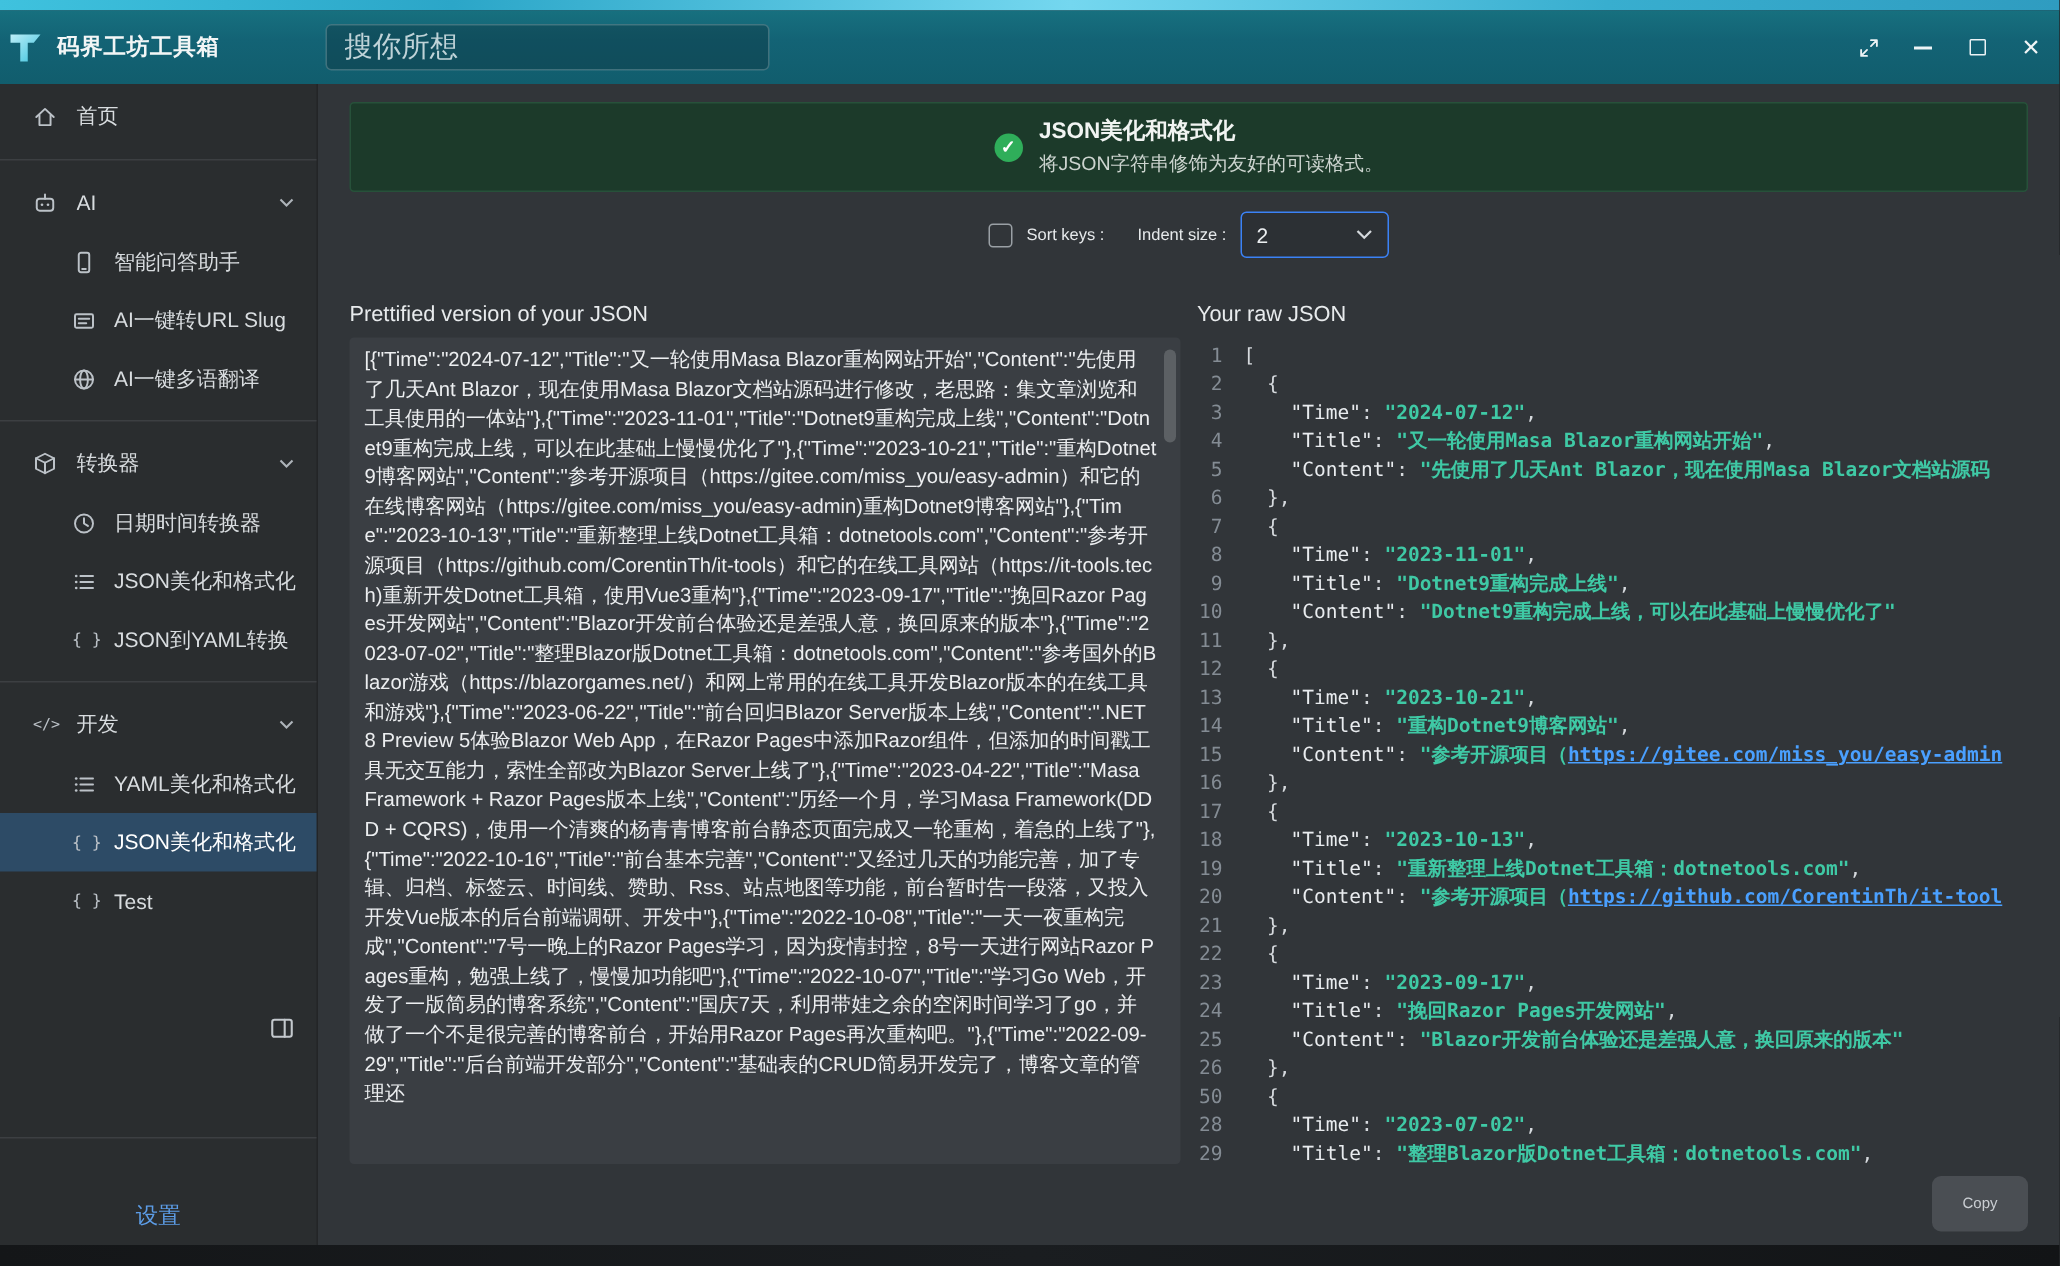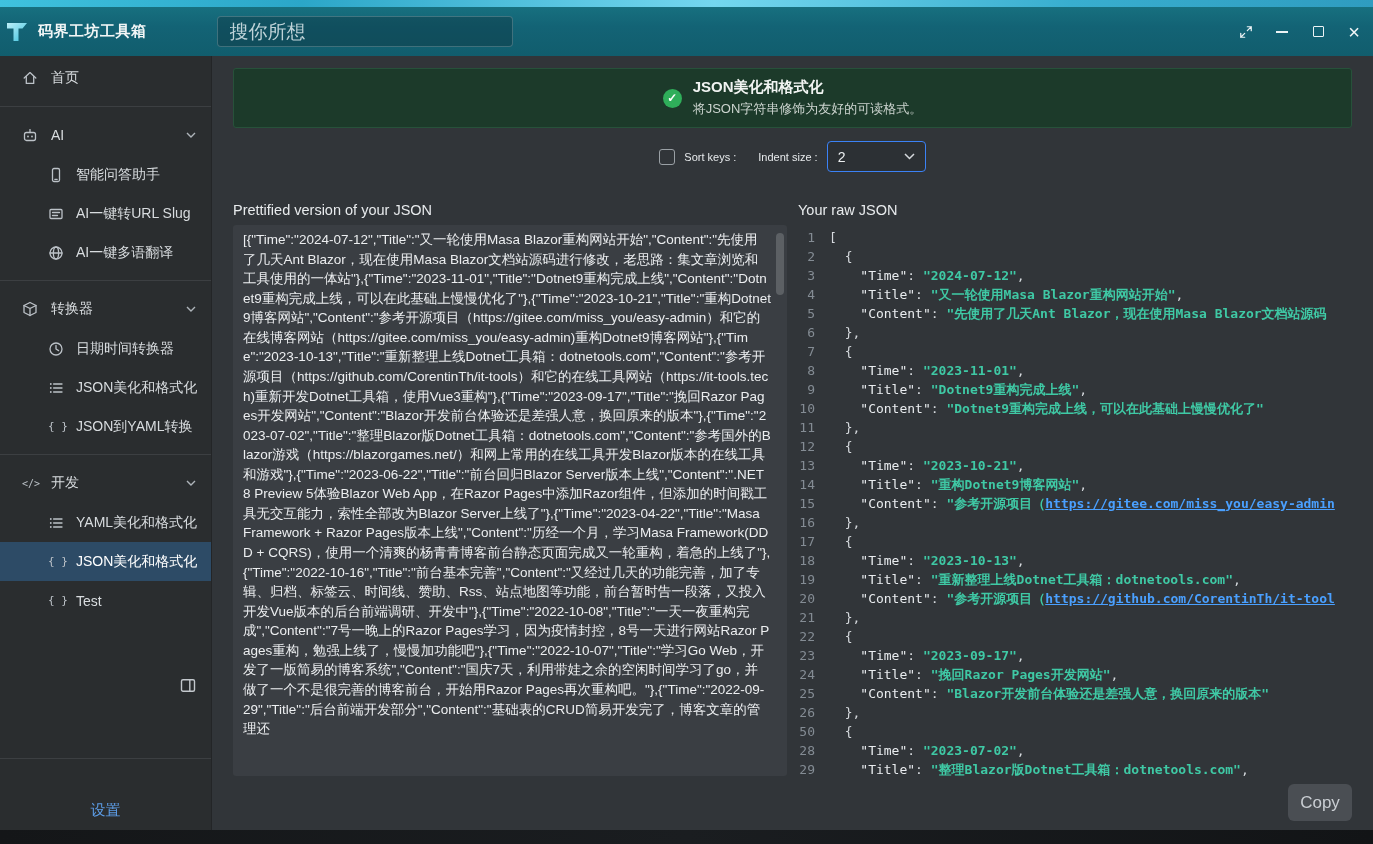--- a/index.html
+++ b/index.html
@@ -94,21 +94,21 @@
             font-family: "DejaVu Sans Mono", monospace; font-size: 13px; }
   .code-line { white-space: pre; height: 19px; line-height: 19px; overflow: hidden; }
   .ln { display: inline-block; width: 20px; text-align: right; margin-right: 14px; color: #848c94; }
   .tk-p { color: #d6dade; }
   .tk-k { color: #e9ecef; }
   .tk-v { color: #3fc9a5; font-weight: 700; }
   .tk-l { color: #4aa0ff; font-weight: 700; text-decoration: underline; }
 
   .copy-row { margin-top: 8px; display: flex; justify-content: flex-end; }
   .copy-btn { width: 64px; height: 37px; background: #4a4e53; border: none; border-radius: 6px;
-              color: #caced3; font-size: 17px; font-family: "Liberation Sans", sans-serif; cursor: default; }
+              color: #caced3; font-size: 10px; font-family: "Liberation Sans", sans-serif; cursor: default; }
 
   svg.lineicon { stroke: #bcc2c8; stroke-width: 1.3; fill: none; stroke-linecap: round; stroke-linejoin: round; }
 </style>
 </head>
 <body>
 
 <div class="screen">
   <div class="wp-top"></div>
 
   <div class="titlebar">

